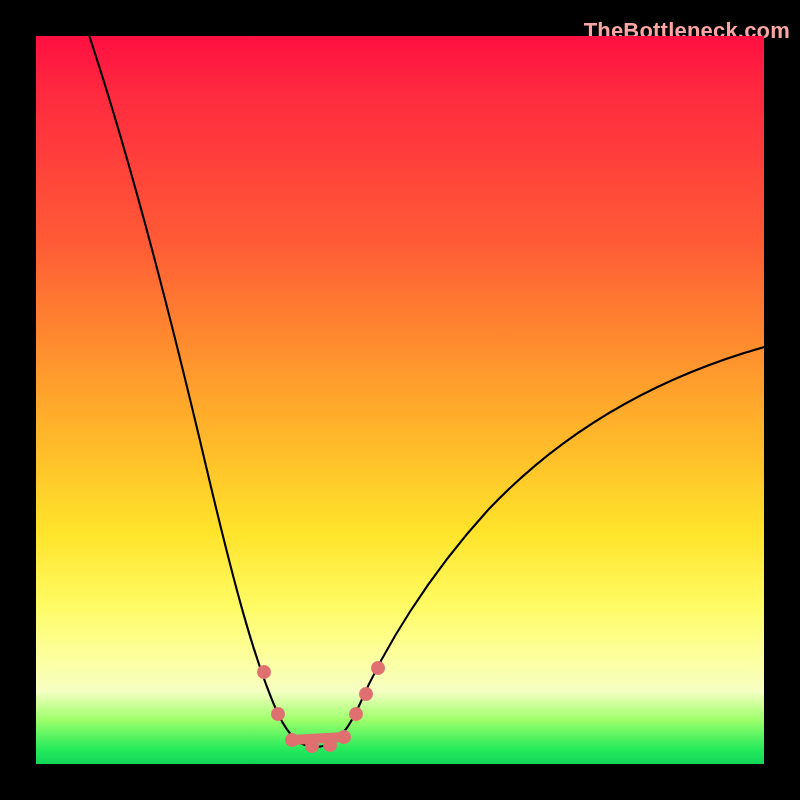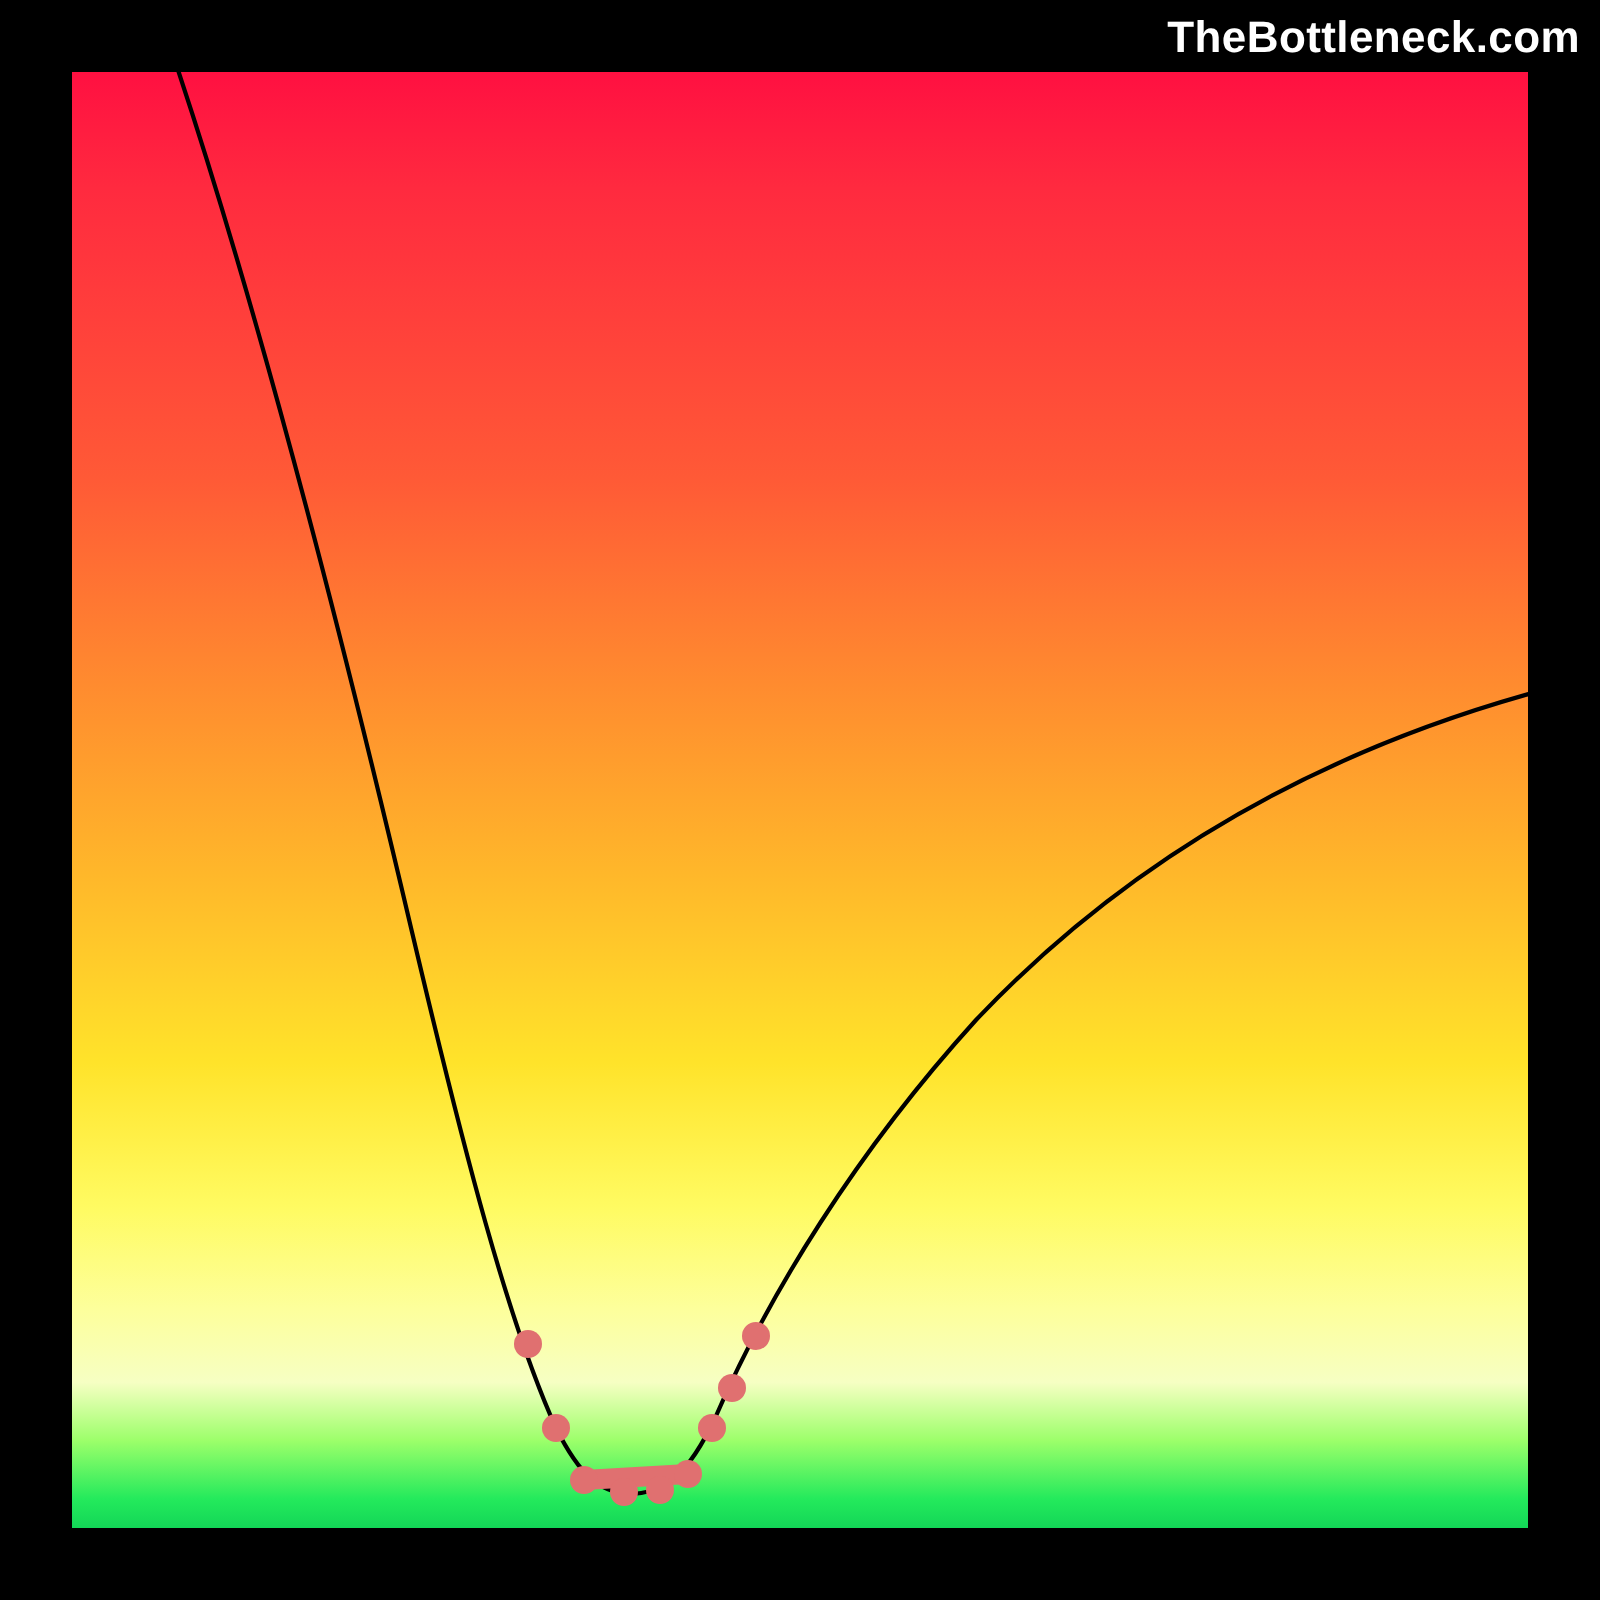--- a/index.html
+++ b/index.html
@@ -34,23 +34,23 @@
       #fffb62 78%,
       #fdff9c 85%,
       #f6ffc3 90%,
       #9cff6a 94%,
       #24ea5c 98%,
       #13d657 100%
     );
   }
   .watermark {
     position: absolute;
-    top: 6px;
+    top: 18px;
     right: 10px;
-    color: #ffffff;
+    color: #fca5a5;
     font-size: 22px;
     font-weight: 600;
     letter-spacing: 0.2px;
     user-select: none;
   }
   svg.curve {
     position: absolute;
     inset: 0;
     width: 728px;
     height: 728px;

